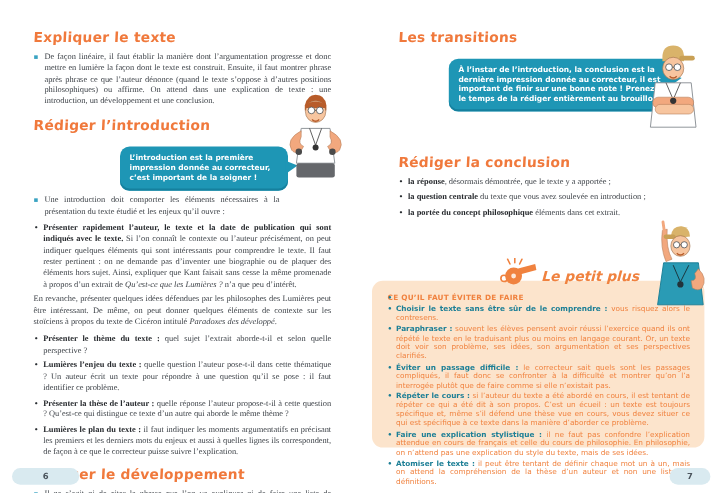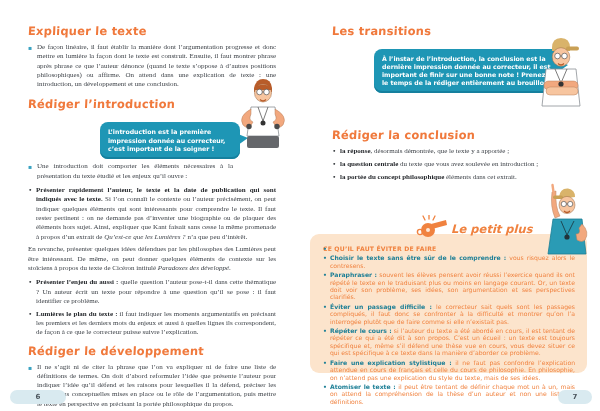--- a/index.html
+++ b/index.html
@@ -78,21 +78,23 @@
         <rect x="17" y="58" width="32" height="12" rx="2" fill="#65676b"></rect>
       </svg>
     </span>
 
     <p class="body sq" style="width:196px;">Une introduction doit comporter les éléments nécessaires à la présentation du texte étudié et les enjeux qu’il ouvre :</p>
 
     <p class="body sub"><strong>Présenter rapidement l’auteur, le texte et la date de publication qui sont indiqués avec le texte.</strong><span> Si l’on connaît le contexte ou l’auteur précisément, on peut indiquer quelques éléments qui sont intéressants pour comprendre le texte. Il faut rester pertinent : on ne demande pas d’inventer une biographie ou de plaquer des éléments hors sujet. Ainsi, expliquer que Kant faisait sans cesse la même promenade à propos d’un extrait de </span><em>Qu’est-ce que les Lumières ?</em><span> n’a que peu d’intérêt.</span></p>
 
     <p class="body"><span>En revanche, présenter quelques idées défendues par les philosophes des Lumières peut être intéressant. De même, on peut donner quelques éléments de contexte sur les stoïciens à propos du texte de Cicéron intitulé </span><em>Paradoxes des développé</em><span>.</span></p>
 
-    <p class="body sub"><strong>Présenter l’enjeu du aussi :</strong><span> quelle question l’auteur pose-t-il dans cette thématique ? Un auteur écrit un texte pour répondre à une question qu’il se pose : il faut identifier ce problème.</span></p>
+    <p class="body sub"><strong>Présenter le thème du texte :</strong><span> quel sujet l’extrait aborde-t-il et selon quelle perspective ?</span></p>
+    <p class="body sub"><strong>Lumières l’enjeu du texte :</strong><span> quelle question l’auteur pose-t-il dans cette thématique ? Un auteur écrit un texte pour répondre à une question qu’il se pose : il faut identifier ce problème.</span></p>
+    <p class="body sub"><strong>Présenter la thèse de l’auteur :</strong><span> quelle réponse l’auteur propose-t-il à cette question ? Qu’est-ce qui distingue ce texte d’un autre qui aborde le même thème ?</span></p>
     <p class="body sub"><strong>Lumières le plan du texte :</strong><span> il faut indiquer les moments argumentatifs en précisant les premiers et les derniers mots du enjeux et aussi à quelles lignes ils correspondent, de façon à ce que le correcteur puisse suivre l’explication.</span></p>
 
     <h2 class="hd" style="margin-top:6px;">Rédiger le développement</h2>
     <p class="body sq">Il ne s’agit ni de citer la phrase que l’on va expliquer ni de faire une liste de définitions de termes. On doit d’abord reformuler l’idée que présente l’auteur pour indiquer l’idée qu’il défend et les raisons pour lesquelles il la défend, préciser les distinctions conceptuelles mises en place ou le rôle de l’argumentation, puis mettre le texte en perspective en précisant la portée philosophique du propos.</p>
 
     <div class="pagenum left">6</div>
   </div>
 
   <div class="page page-right">
     <h2 class="hd">Les transitions</h2>

